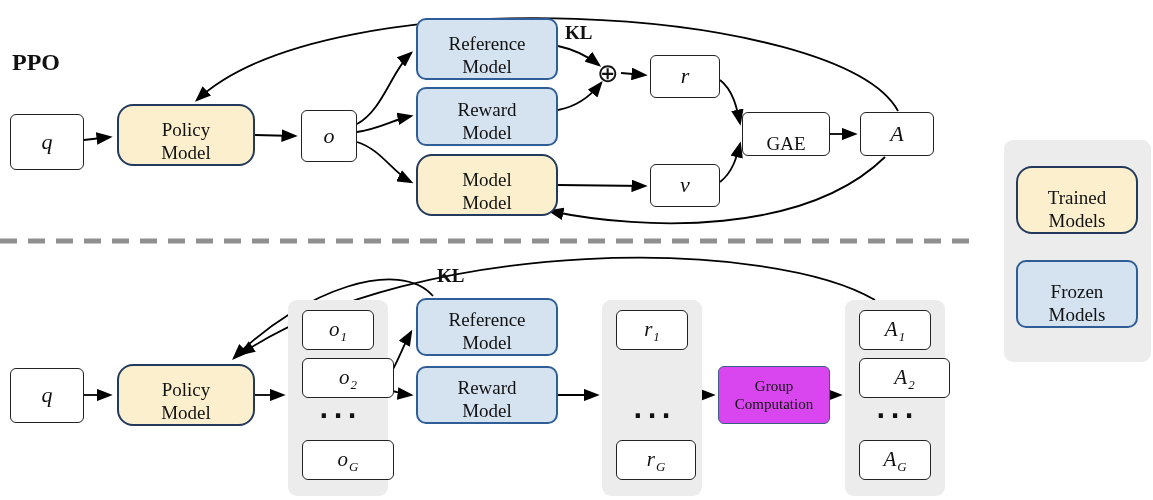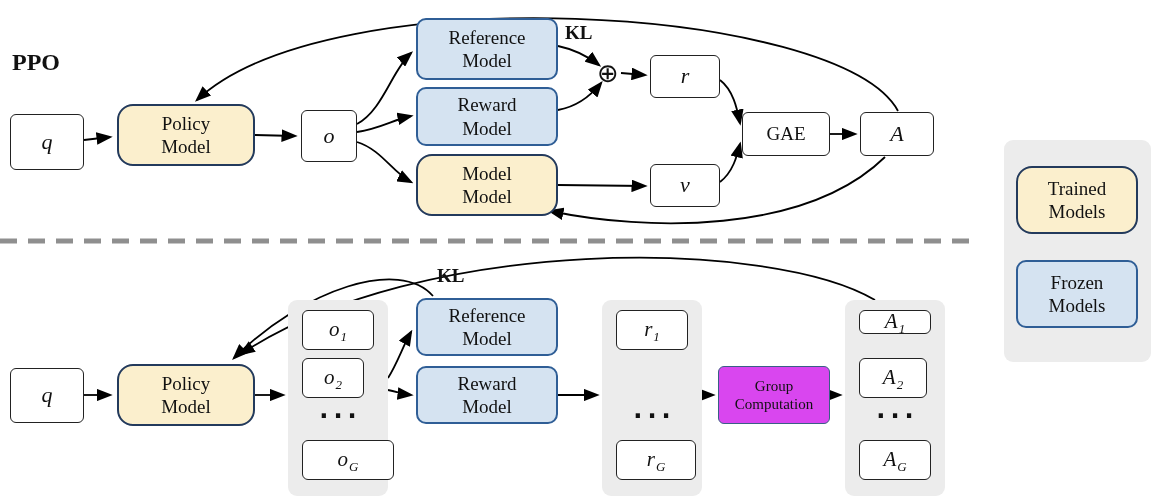--- a/index.html
+++ b/index.html
@@ -6,21 +6,21 @@
   .stage{position:relative;width:1153px;height:500px;background:#ffffff;
          font-family:"Liberation Serif",serif;color:#111;overflow:hidden;}
   .abs{position:absolute;box-sizing:border-box;}
   .box{display:flex;flex-direction:column;align-items:center;justify-content:center;
        text-align:center;line-height:1.22;}
   .white{background:#ffffff;border:1.6px solid #222;border-radius:6px;}
   .trained{background:#FBEFCD;border:2.2px solid #233A5C;border-radius:16px;}
   .frozen{background:#D5E3F1;border:2.2px solid #2F5E96;border-radius:10px;}
   .graybg{background:#ECECEC;border-radius:9px;}
   .thinblue{background:#d946ef;border:1.4px solid #3A5F85;border-radius:6px;}
-  .lbl{font-size:19px;}
+  .lbl{font-size:19px;justify-content:flex-end;}
   .lbl-sm{font-size:15px;}
   .mv{font-style:italic;font-size:22px;}
   .mvs .base{font-style:italic;font-size:21px;}
   .subscr{font-style:italic;font-size:13px;position:relative;top:5px;margin-left:1px;}
   .section{font-weight:bold;font-size:24px;line-height:1.05;}
   .kl{font-weight:600;font-size:19px;}
   .oplus{font-family:"DejaVu Sans",sans-serif;font-size:26px;line-height:1;}
   .dots{font-family:"DejaVu Sans",sans-serif;font-size:24px;font-weight:700;letter-spacing:5px;padding-left:5px;}
   svg{position:absolute;left:0;top:0;}
 </style>
@@ -135,21 +135,21 @@
     <span>Policy</span>
     <span>Model</span>
   </div>
 
   <div class="abs kl" style="left:437px;top:265px">KL</div>
 
   <div class="abs graybg" style="left:288px;top:300px;width:100px;height:196px"></div>
   <div class="abs box white" style="left:302px;top:310px;width:72px;height:40px">
     <span class="mvs"><span class="base">o</span><span class="subscr">1</span></span>
   </div>
-  <div class="abs box white" style="left:302px;top:358px;width:62px;height:40px">
+  <div class="abs box white" style="left:302px;top:358px;width:92px;height:40px">
     <span class="mvs"><span class="base">o</span><span class="subscr">2</span></span>
   </div>
   <div class="abs box dots" style="left:302px;top:399px;width:72px;height:36px">···</div>
   <div class="abs box white" style="left:302px;top:440px;width:92px;height:40px">
     <span class="mvs"><span class="base">o</span><span class="subscr">G</span></span>
   </div>
 
   <div class="abs box frozen lbl" style="left:416px;top:298px;width:142px;height:58px">
     <span>Reference</span>
     <span>Model</span>
@@ -168,24 +168,24 @@
   <div class="abs box white" style="left:616px;top:440px;width:80px;height:40px">
     <span class="mvs"><span class="base">r</span><span class="subscr">G</span></span>
   </div>
 
   <div class="abs box thinblue lbl-sm" style="left:718px;top:366px;width:112px;height:58px">
     <span>Group</span>
     <span>Computation</span>
   </div>
 
   <div class="abs graybg" style="left:845px;top:300px;width:100px;height:196px"></div>
-  <div class="abs box white" style="left:859px;top:310px;width:72px;height:24px">
+  <div class="abs box white" style="left:859px;top:310px;width:72px;height:40px">
     <span class="mvs"><span class="base">A</span><span class="subscr">1</span></span>
   </div>
-  <div class="abs box white" style="left:859px;top:358px;width:68px;height:40px">
+  <div class="abs box white" style="left:859px;top:358px;width:91px;height:40px">
     <span class="mvs"><span class="base">A</span><span class="subscr">2</span></span>
   </div>
   <div class="abs box dots" style="left:859px;top:399px;width:72px;height:36px">···</div>
   <div class="abs box white" style="left:859px;top:440px;width:72px;height:40px">
     <span class="mvs"><span class="base">A</span><span class="subscr">G</span></span>
   </div>
 
 </div>
 
 </body></html>

